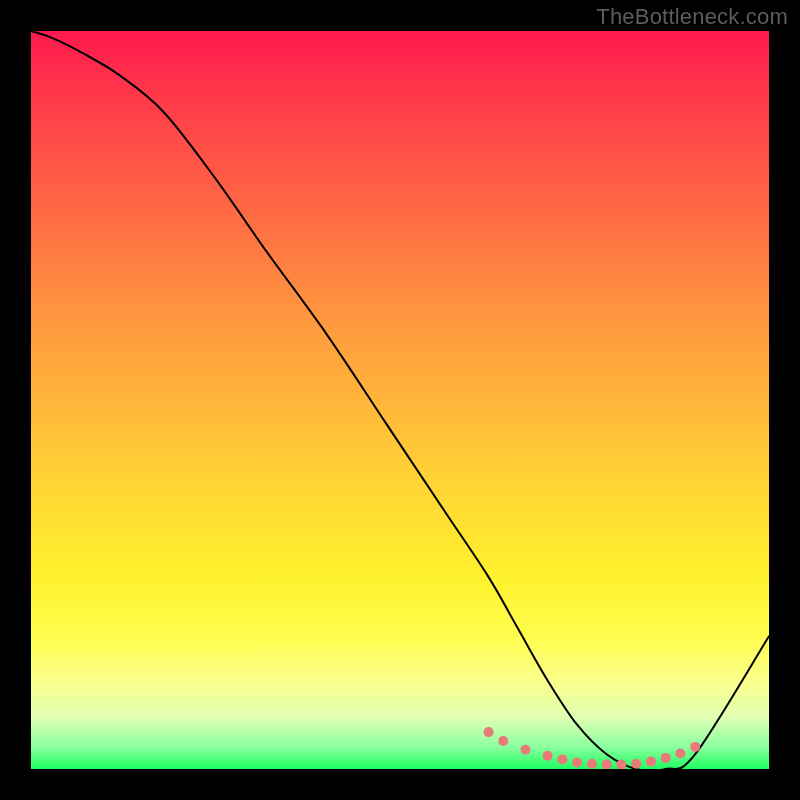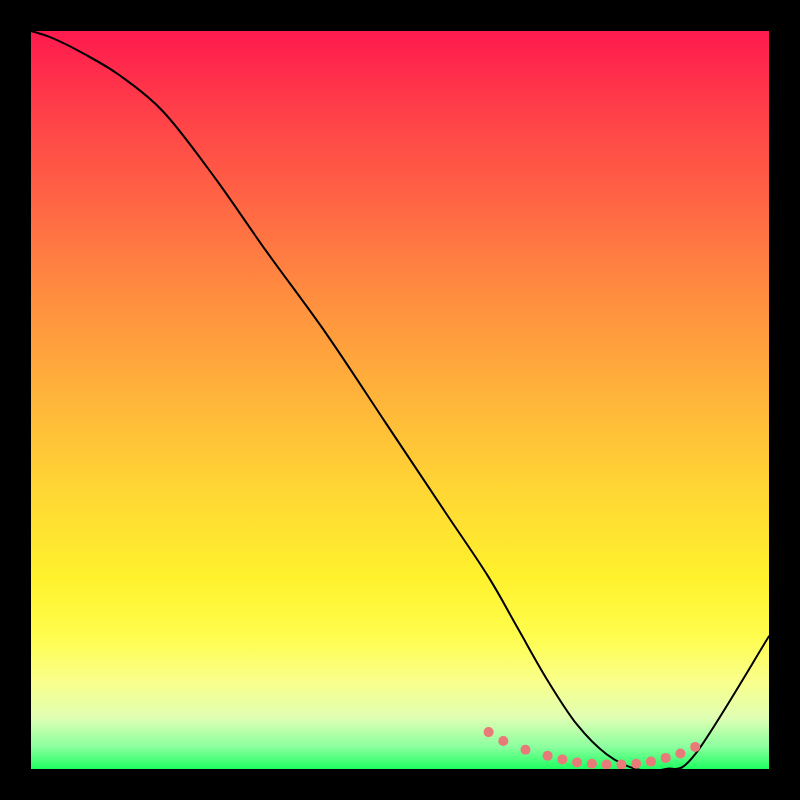--- a/index.html
+++ b/index.html
@@ -56,20 +56,21 @@
     position: absolute;
     inset: 0;
     width: 100%;
     height: 100%;
   }
 </style>
 </head>
 <body>
 
 <div class="frame">
+  <div class="watermark">TheBottleneck.com</div>
   <div class="plot">
     <div class="gradient"></div>
     <svg class="curve" viewBox="0 0 738 738" preserveAspectRatio="none">
       <path id="curve-path" fill="none" stroke="#000" stroke-width="2" stroke-linecap="round" stroke-linejoin="round" d="M 0.0 0.0 C 3.7 1.2, 13.5 3.7, 22.1 7.4 C 30.8 11.1, 40.6 16.0, 51.7 22.1 C 62.7 28.3, 75.0 34.4, 88.6 44.3 C 102.1 54.1, 116.9 64.0, 132.8 81.2 C 148.8 98.4, 167.3 124.2, 184.5 147.6 C 201.7 171.0, 217.7 195.6, 236.2 221.4 C 254.6 247.2, 275.5 274.3, 295.2 302.6 C 314.9 330.9, 334.6 361.6, 354.2 391.1 C 373.9 420.7, 396.1 453.9, 413.3 479.7 C 430.5 505.5, 445.3 526.4, 457.6 546.1 C 469.9 565.8, 477.2 580.6, 487.1 597.8 C 496.9 615.0, 506.8 633.5, 516.6 649.4 C 526.4 665.4, 536.3 681.4, 546.1 693.7 C 556.0 706.0, 565.8 715.9, 575.6 723.2 C 585.5 730.6, 595.3 735.5, 605.2 738.0 C 615.0 740.5, 624.8 740.5, 634.7 738.0 C 644.5 735.5, 647.0 745.4, 664.2 723.2 C 681.4 701.1, 725.7 624.8, 738.0 605.2"></path>
       <g id="marker-group">
           <circle cx="457.6" cy="701.1" r="5" fill="#e97a7a"></circle>
           <circle cx="472.3" cy="710.0" r="5" fill="#e97a7a"></circle>
           <circle cx="494.5" cy="718.8" r="5" fill="#e97a7a"></circle>
           <circle cx="516.6" cy="724.7" r="5" fill="#e97a7a"></circle>
           <circle cx="531.4" cy="728.4" r="5" fill="#e97a7a"></circle>

